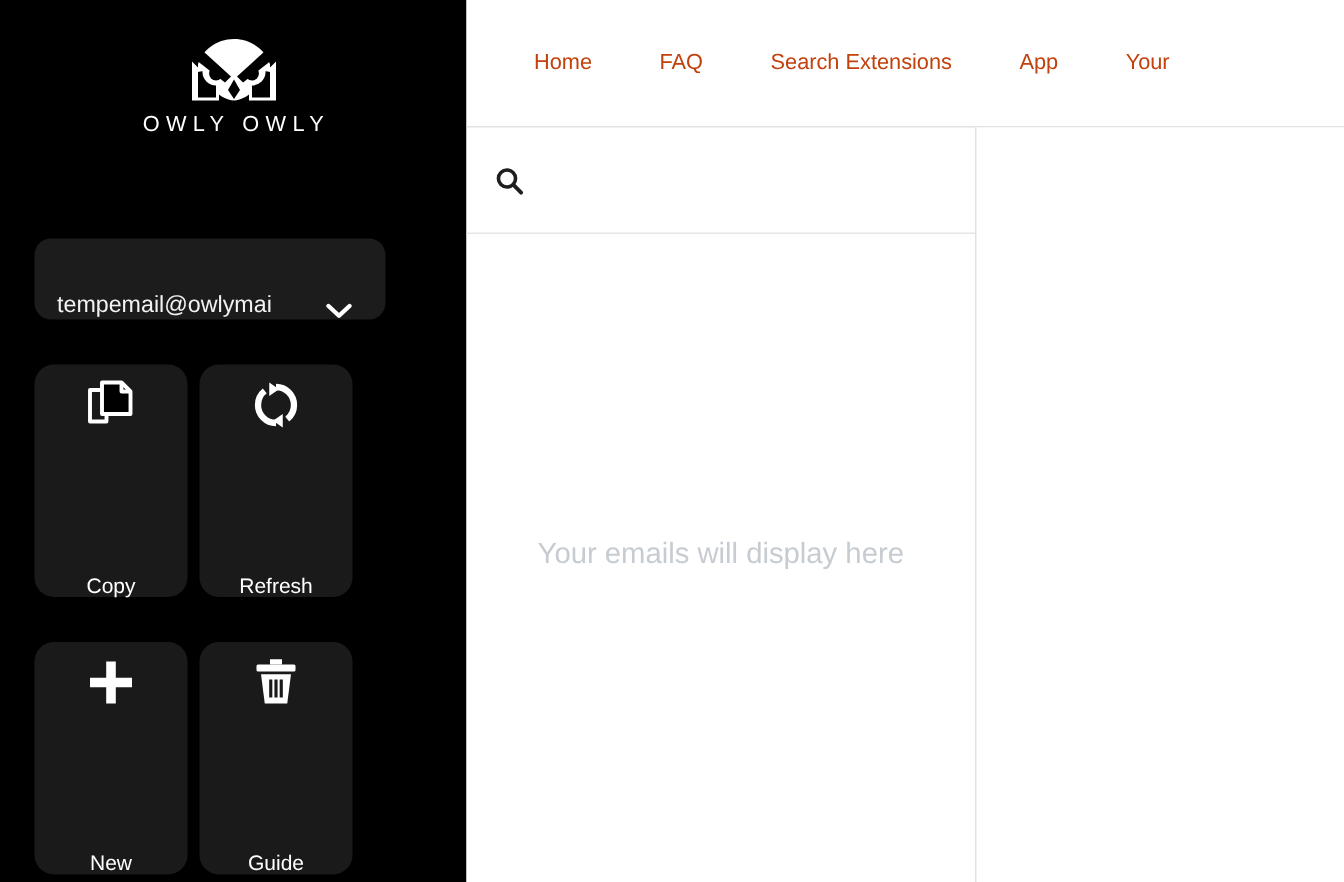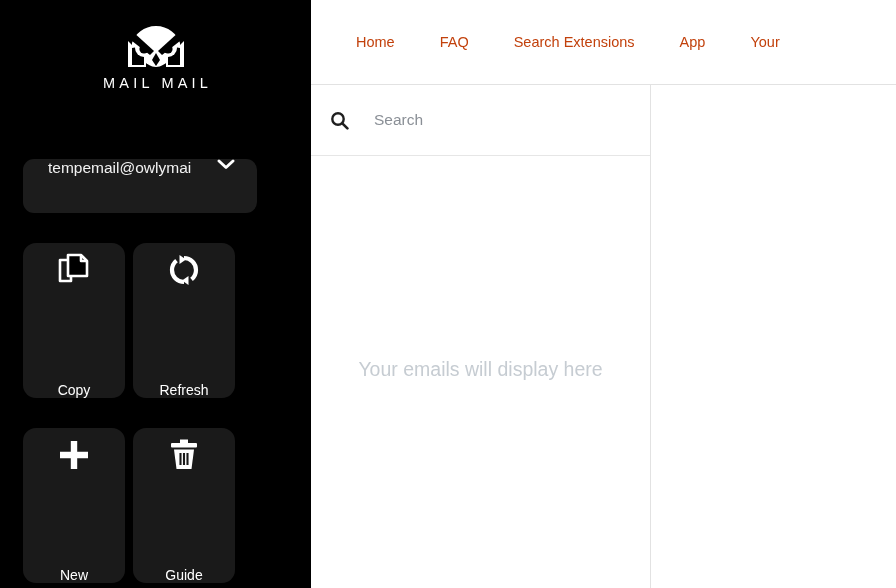--- a/index.html
+++ b/index.html
@@ -46,23 +46,23 @@
 
   .email-pill {
     position: absolute;
     left: 23px;
     top: 159px;
     width: 234px;
     height: 54px;
     background: #1c1c1c;
     border-radius: 11px;
     display: flex;
-    align-items: flex-start;
+    align-items: flex-end;
     justify-content: space-between;
-    padding: 0 22px 0 25px;
+    padding: 0 22px 0 15px;
   }
   .email-text {
     color: #f2f2f2;
     font-size: 15.5px;
     white-space: nowrap;
     overflow: hidden;
   }
   .chev { width: 18px; height: 11px; flex: 0 0 18px; }
 
   .tiles {
@@ -185,21 +185,21 @@
         <path fill="#000000" d="M6 24 L6 41 L18 41 L18 33 C18 27 13 23.5 9 23.5 C8 23.5 7 23.7 6 24 Z"></path>
         <path fill="#000000" d="M54 24 L54 41 L42 41 L42 33 C42 27 47 23.5 51 23.5 C52 23.5 53 23.7 54 24 Z"></path>
         <circle cx="18" cy="24" r="9" fill="#ffffff"></circle>
         <circle cx="42" cy="24" r="9" fill="#ffffff"></circle>
         <circle cx="18" cy="25" r="4.6" fill="#000000"></circle>
         <circle cx="42" cy="25" r="4.6" fill="#000000"></circle>
         <path fill="#000000" d="M6 7 L28 27 L24 31 L6 17 Z"></path>
         <path fill="#000000" d="M54 7 L32 27 L36 31 L54 17 Z"></path>
         <path fill="#000000" d="M30 29 L34 36 L30 42 L26 36 Z"></path>
       </svg>
-      <div class="brand-word">MAIL MAIL</div>
+      <div class="brand-word">OWLY OWLY</div>
     </div>
 
     <div class="email-pill">
       <span class="email-text">tempemail@owlymai</span>
       <svg class="chev" viewBox="0 0 18 11">
         <path d="M2 2 L9 8.5 L16 2" stroke="#ffffff" stroke-width="2.9" fill="none" stroke-linecap="round" stroke-linejoin="round"></path>
       </svg>
     </div>
 
     <div class="tiles">
@@ -263,21 +263,20 @@
 
     <div class="body-area">
 
       <div class="list-col">
 
         <div class="searchbar">
           <svg class="search-icon" viewBox="0 0 19 19">
             <circle cx="8" cy="8" r="5.7" stroke="#1f1f1f" stroke-width="2.4" fill="none"></circle>
             <path d="M12.3 12.3 L17.4 17.4" stroke="#1f1f1f" stroke-width="2.6" stroke-linecap="round"></path>
           </svg>
-          <input class="search-input" type="text" placeholder="Search" style="">
         </div>
 
         <div class="empty-wrap">
           <span class="empty-msg">Your emails will display here</span>
         </div>
 
       </div>
 
       <div class="detail-col"></div>
 

